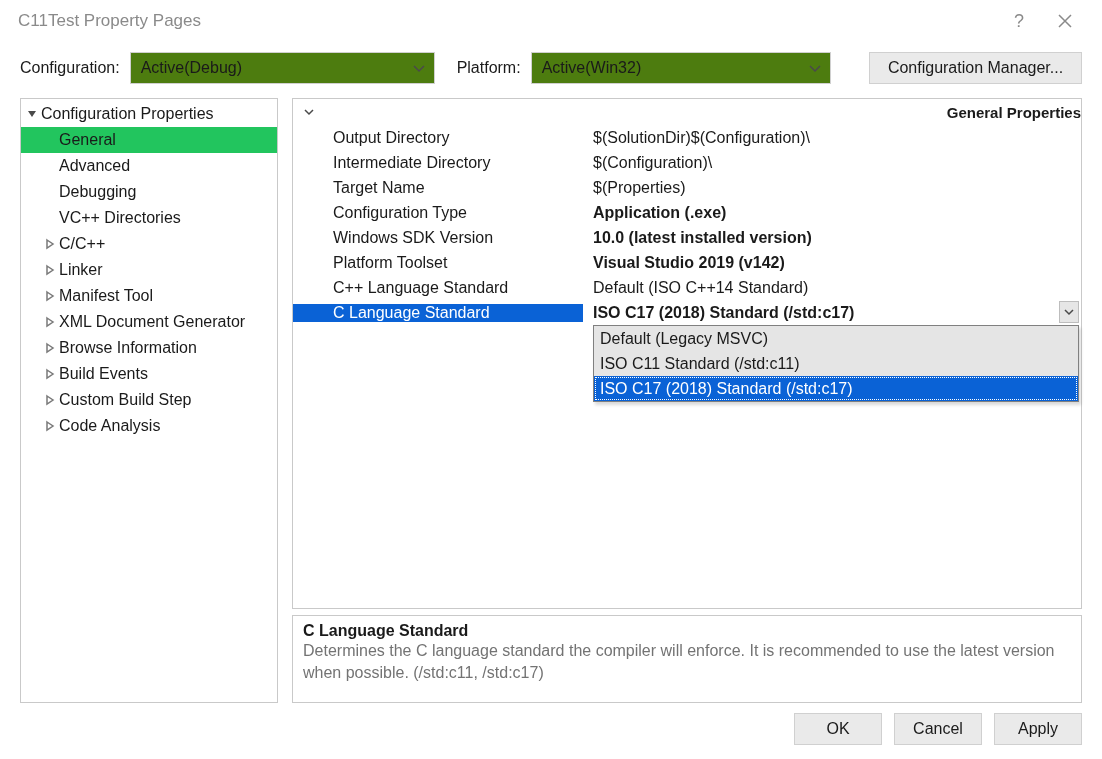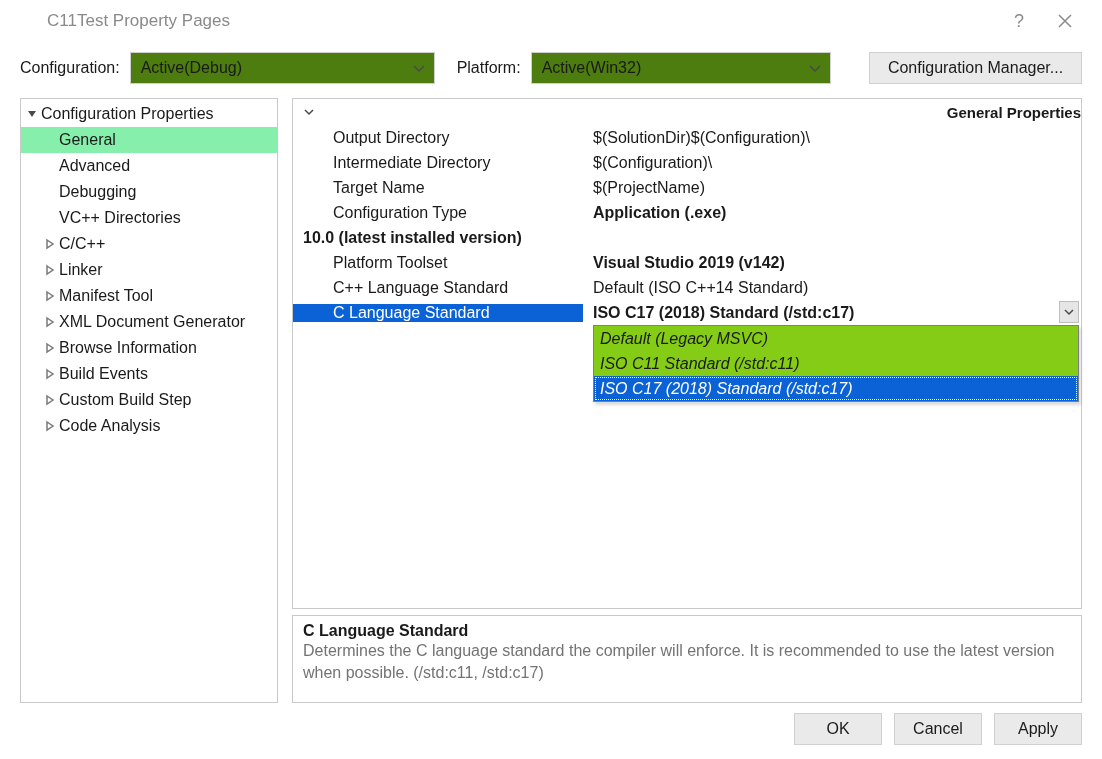--- a/index.html
+++ b/index.html
@@ -16,21 +16,20 @@
   }
 
   
   .titlebar {
     height: 42px;
     display: flex;
     align-items: center;
     padding: 0 14px 0 18px;
     color: #8a8a8a;
     font-size: 17px;
-    margin-left: 29px;
   }
   .titlebar .spacer { flex:1; }
   .titlebar .win-btn {
     width: 46px;
     height: 42px;
     display:flex;
     align-items:center;
     justify-content:center;
     color:#8a8a8a;
   }
@@ -90,21 +89,21 @@
     display:flex;
     align-items:center;
     height:26px;
     padding-left:6px;
     white-space:nowrap;
   }
   .tree-row .tw { width:18px; display:flex; align-items:center; justify-content:center; }
   .tree-row.depth0 { padding-left:2px; }
   .tree-row.depth1 { padding-left:20px; }
   .tree-row.leaf  { padding-left:38px; }
-  .tree-row.selected { background:#86efac;text-align:right; }
+  .tree-row.selected { background:#22c55e;text-align:right; }
 
   
   .right { flex:1; display:flex; flex-direction:column; height:605px; }
   .gridwrap {
     flex:1;
     border:1px solid #c9c9c9;
     position:relative;
     overflow:visible;
   }
   .grp-header {
@@ -147,26 +146,25 @@
     display:flex;
     align-items:center;
     justify-content:center;
   }
 
   .dropdown-list {
     position:absolute;
     left:292px; 
     right:2px;
     top:0; 
-    background:#84cc16;
+    background:#e5e5e5;
     border:1px solid #808080;
     box-shadow: 2px 3px 3px rgba(0,0,0,0.15);
     font-size:16px;
     z-index:50;
-    font-style:italic;
   }
   .dropdown-list .opt {
     height:25px;
     display:flex;
     align-items:center;
     padding-left:6px;
   }
   .dropdown-list .opt.sel {
     background:#0a62d6;
     color:#fff;
@@ -348,27 +346,28 @@
           <div class="prop-row">
             <div class="pname">Output Directory</div>
             <div class="pval">$(SolutionDir)$(Configuration)\</div>
           </div>
           <div class="prop-row">
             <div class="pname">Intermediate Directory</div>
             <div class="pval">$(Configuration)\</div>
           </div>
           <div class="prop-row">
             <div class="pname">Target Name</div>
-            <div class="pval">$(ProjectName)</div>
+            <div class="pval">$(Properties)</div>
           </div>
           <div class="prop-row">
             <div class="pname">Configuration Type</div>
             <div class="pval b">Application (.exe)</div>
           </div>
           <div class="prop-row">
+            <div class="pname">Windows SDK Version</div>
             <div class="pval b">10.0 (latest installed version)</div>
           </div>
           <div class="prop-row">
             <div class="pname">Platform Toolset</div>
             <div class="pval b">Visual Studio 2019 (v142)</div>
           </div>
           <div class="prop-row">
             <div class="pname">C++ Language Standard</div>
             <div class="pval">Default (ISO C++14 Standard)</div>
           </div>

